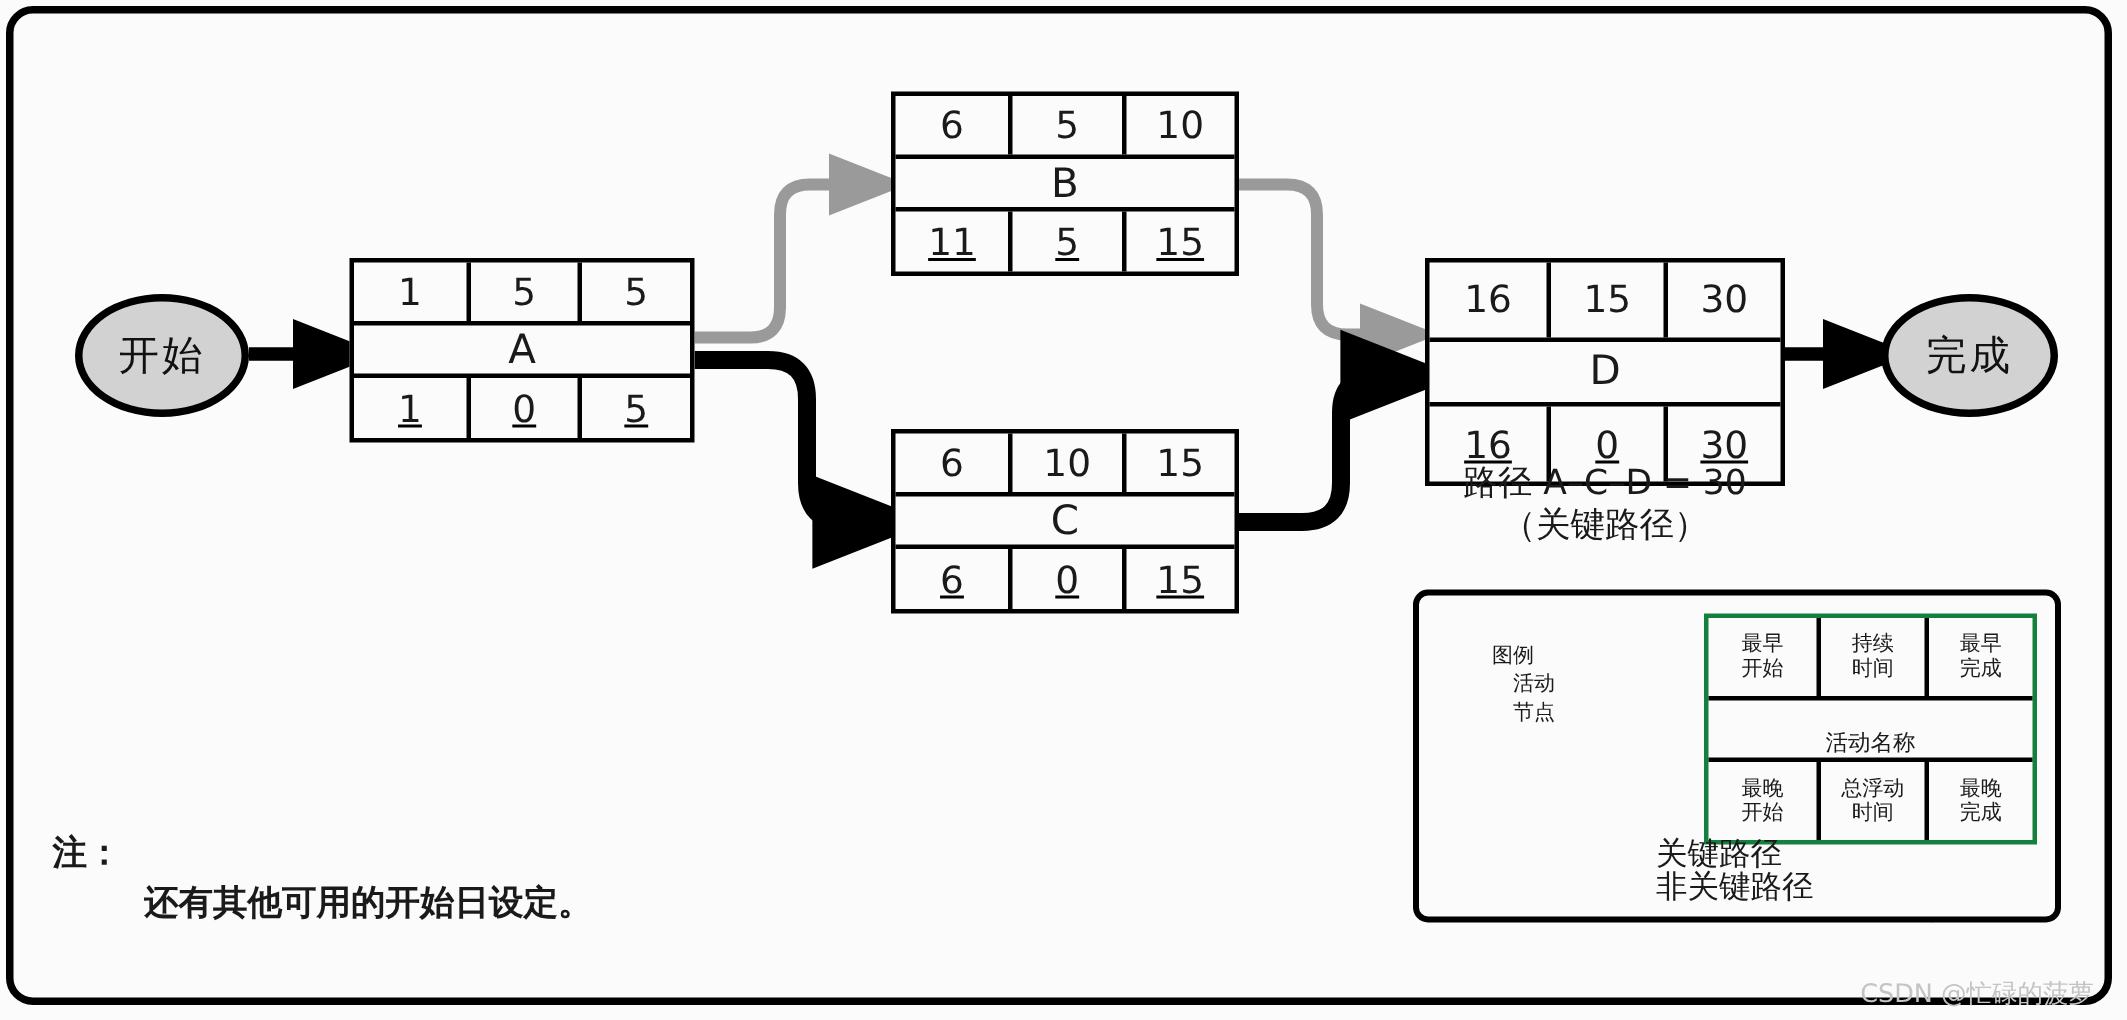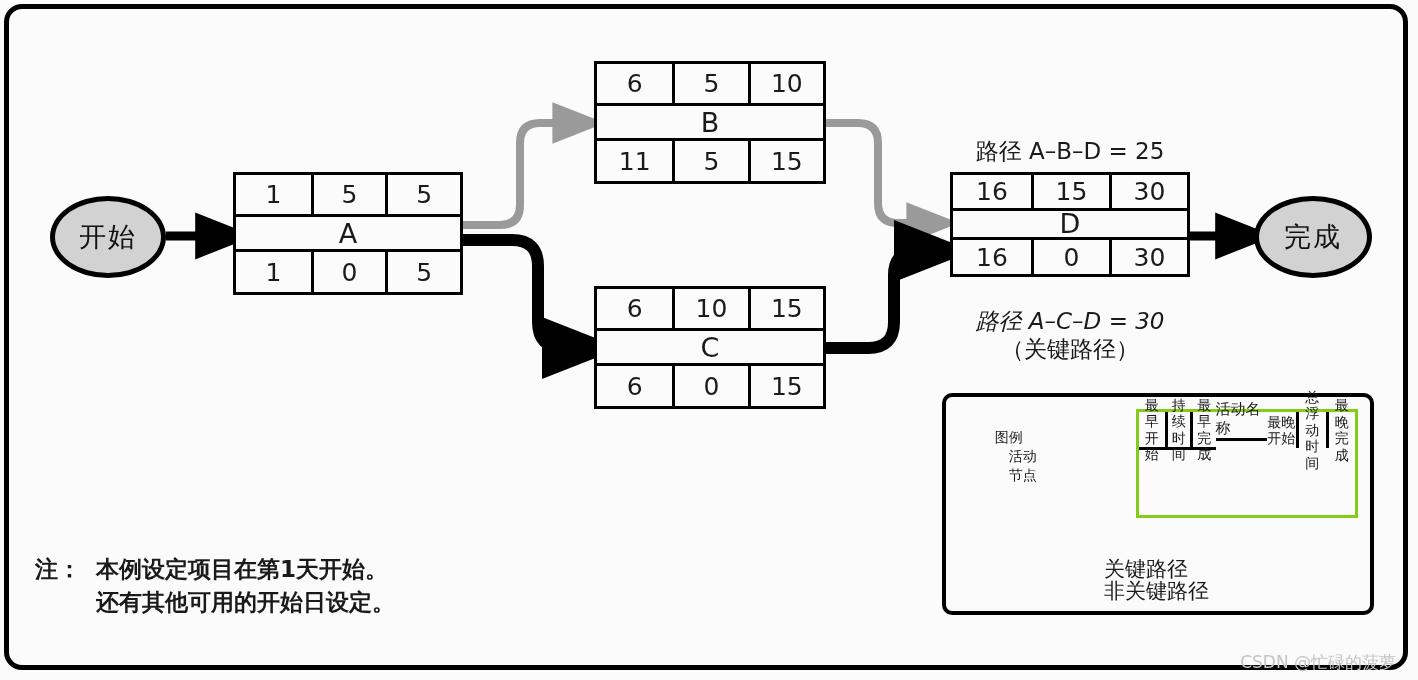--- a/index.html
+++ b/index.html
@@ -47,20 +47,21 @@
     border-bottom: 3px solid #000000;
   }
   .node .row.mid {
     height: 30%;
     border-bottom: 3px solid #000000;
     align-items: center;
     justify-content: center;
   }
   .node .row.bot {
     height: 34%;
+    text-decoration: underline;
   }
   .node .cell {
     flex: 1 1 33.333%;
     display: flex;
     align-items: center;
     justify-content: center;
     font-size: 25px;
     color: #1a1a1a;
     box-sizing: border-box;
   }
@@ -134,26 +135,26 @@
   }
   .legend-title .t2 {
     display: block;
     text-align: right;
   }
   .legend-node {
     position: absolute;
     left: 190px;
     top: 12px;
     width: 222px;
-    height: 109px;
-    box-sizing: border-box;
-    border: 3px solid #84cc16;
-    background: #fbfbfb;
-    display: flex;
-    flex-direction: row;
+    height: 154px;
+    box-sizing: border-box;
+    border: 3px solid #15803d;
+    background: #fbfbfb;
+    display: flex;
+    flex-direction: column;
   }
   .legend-node .lrow { display: flex; box-sizing: border-box; }
   .legend-node .lrow.ltop { height: 37%; border-bottom: 3px solid #000; }
   .legend-node .lrow.lmid { height: 28%; border-bottom: 3px solid #000;
                             align-items: flex-end; justify-content: center; }
   .legend-node .lrow.lbot { height: 35%; }
   .legend-node .lcell {
     flex: 1 1 33.333%;
     display: flex;
     align-items: center;
@@ -293,44 +294,43 @@
     <div class="row mid">
       <div class="name">C</div>
     </div>
     <div class="row bot">
       <div class="cell">6</div>
       <div class="cell">0</div>
       <div class="cell">15</div>
     </div>
   </div>
 
-  <div class="node" id="node-d" style="left:950px; top:172px; width:240px; height:105px;justify-content:space-between;">
+  <div class="node" id="node-d" style="left:950px; top:172px; width:240px; height:152px;justify-content:space-between;">
     <div class="row top">
       <div class="cell">16</div>
       <div class="cell">15</div>
       <div class="cell">30</div>
     </div>
     <div class="row mid">
       <div class="name">D</div>
     </div>
     <div class="row bot">
       <div class="cell">16</div>
       <div class="cell">0</div>
       <div class="cell">30</div>
     </div>
   </div>
 
-  <div class="label center" id="label-path-abd" style="left:950px; top:136px; width:240px;">路径 A–B–D = 25</div>
-
-  <div class="label center" id="label-path-acd" style="left:950px; top:306px; width:240px;font-style:italic;">路径 A–C–D = 30</div>
+
+  <div class="label center" id="label-path-acd" style="left:950px; top:306px; width:240px;">路径 A–C–D = 30</div>
 
   <div class="label center" id="label-path-acd-sub" style="left:950px; top:334px; width:240px;">（关键路径）</div>
 
   <div class="note" id="note-prefix" style="left:35px; top:553px;">注：</div>
-  <div class="note" id="note-body" style="left:96px; top:553px;"><span>本例设定项目在第1天开始。</span><br><span>还有其他可用的开始日设定。</span></div>
+  <div class="note" id="note-body" style="left:96px; top:553px;"><br><span>还有其他可用的开始日设定。</span></div>
 
   <div class="legend-box">
     <div class="legend-title">
       <span>图例</span>
       <span class="t2" style="display:inline-block; margin-left:14px; text-align:left;">活动<br><span style="display:block; text-align:right;">节点</span></span>
     </div>
 
     <div class="legend-node">
       <div class="lrow ltop">
         <div class="lcell">最早

